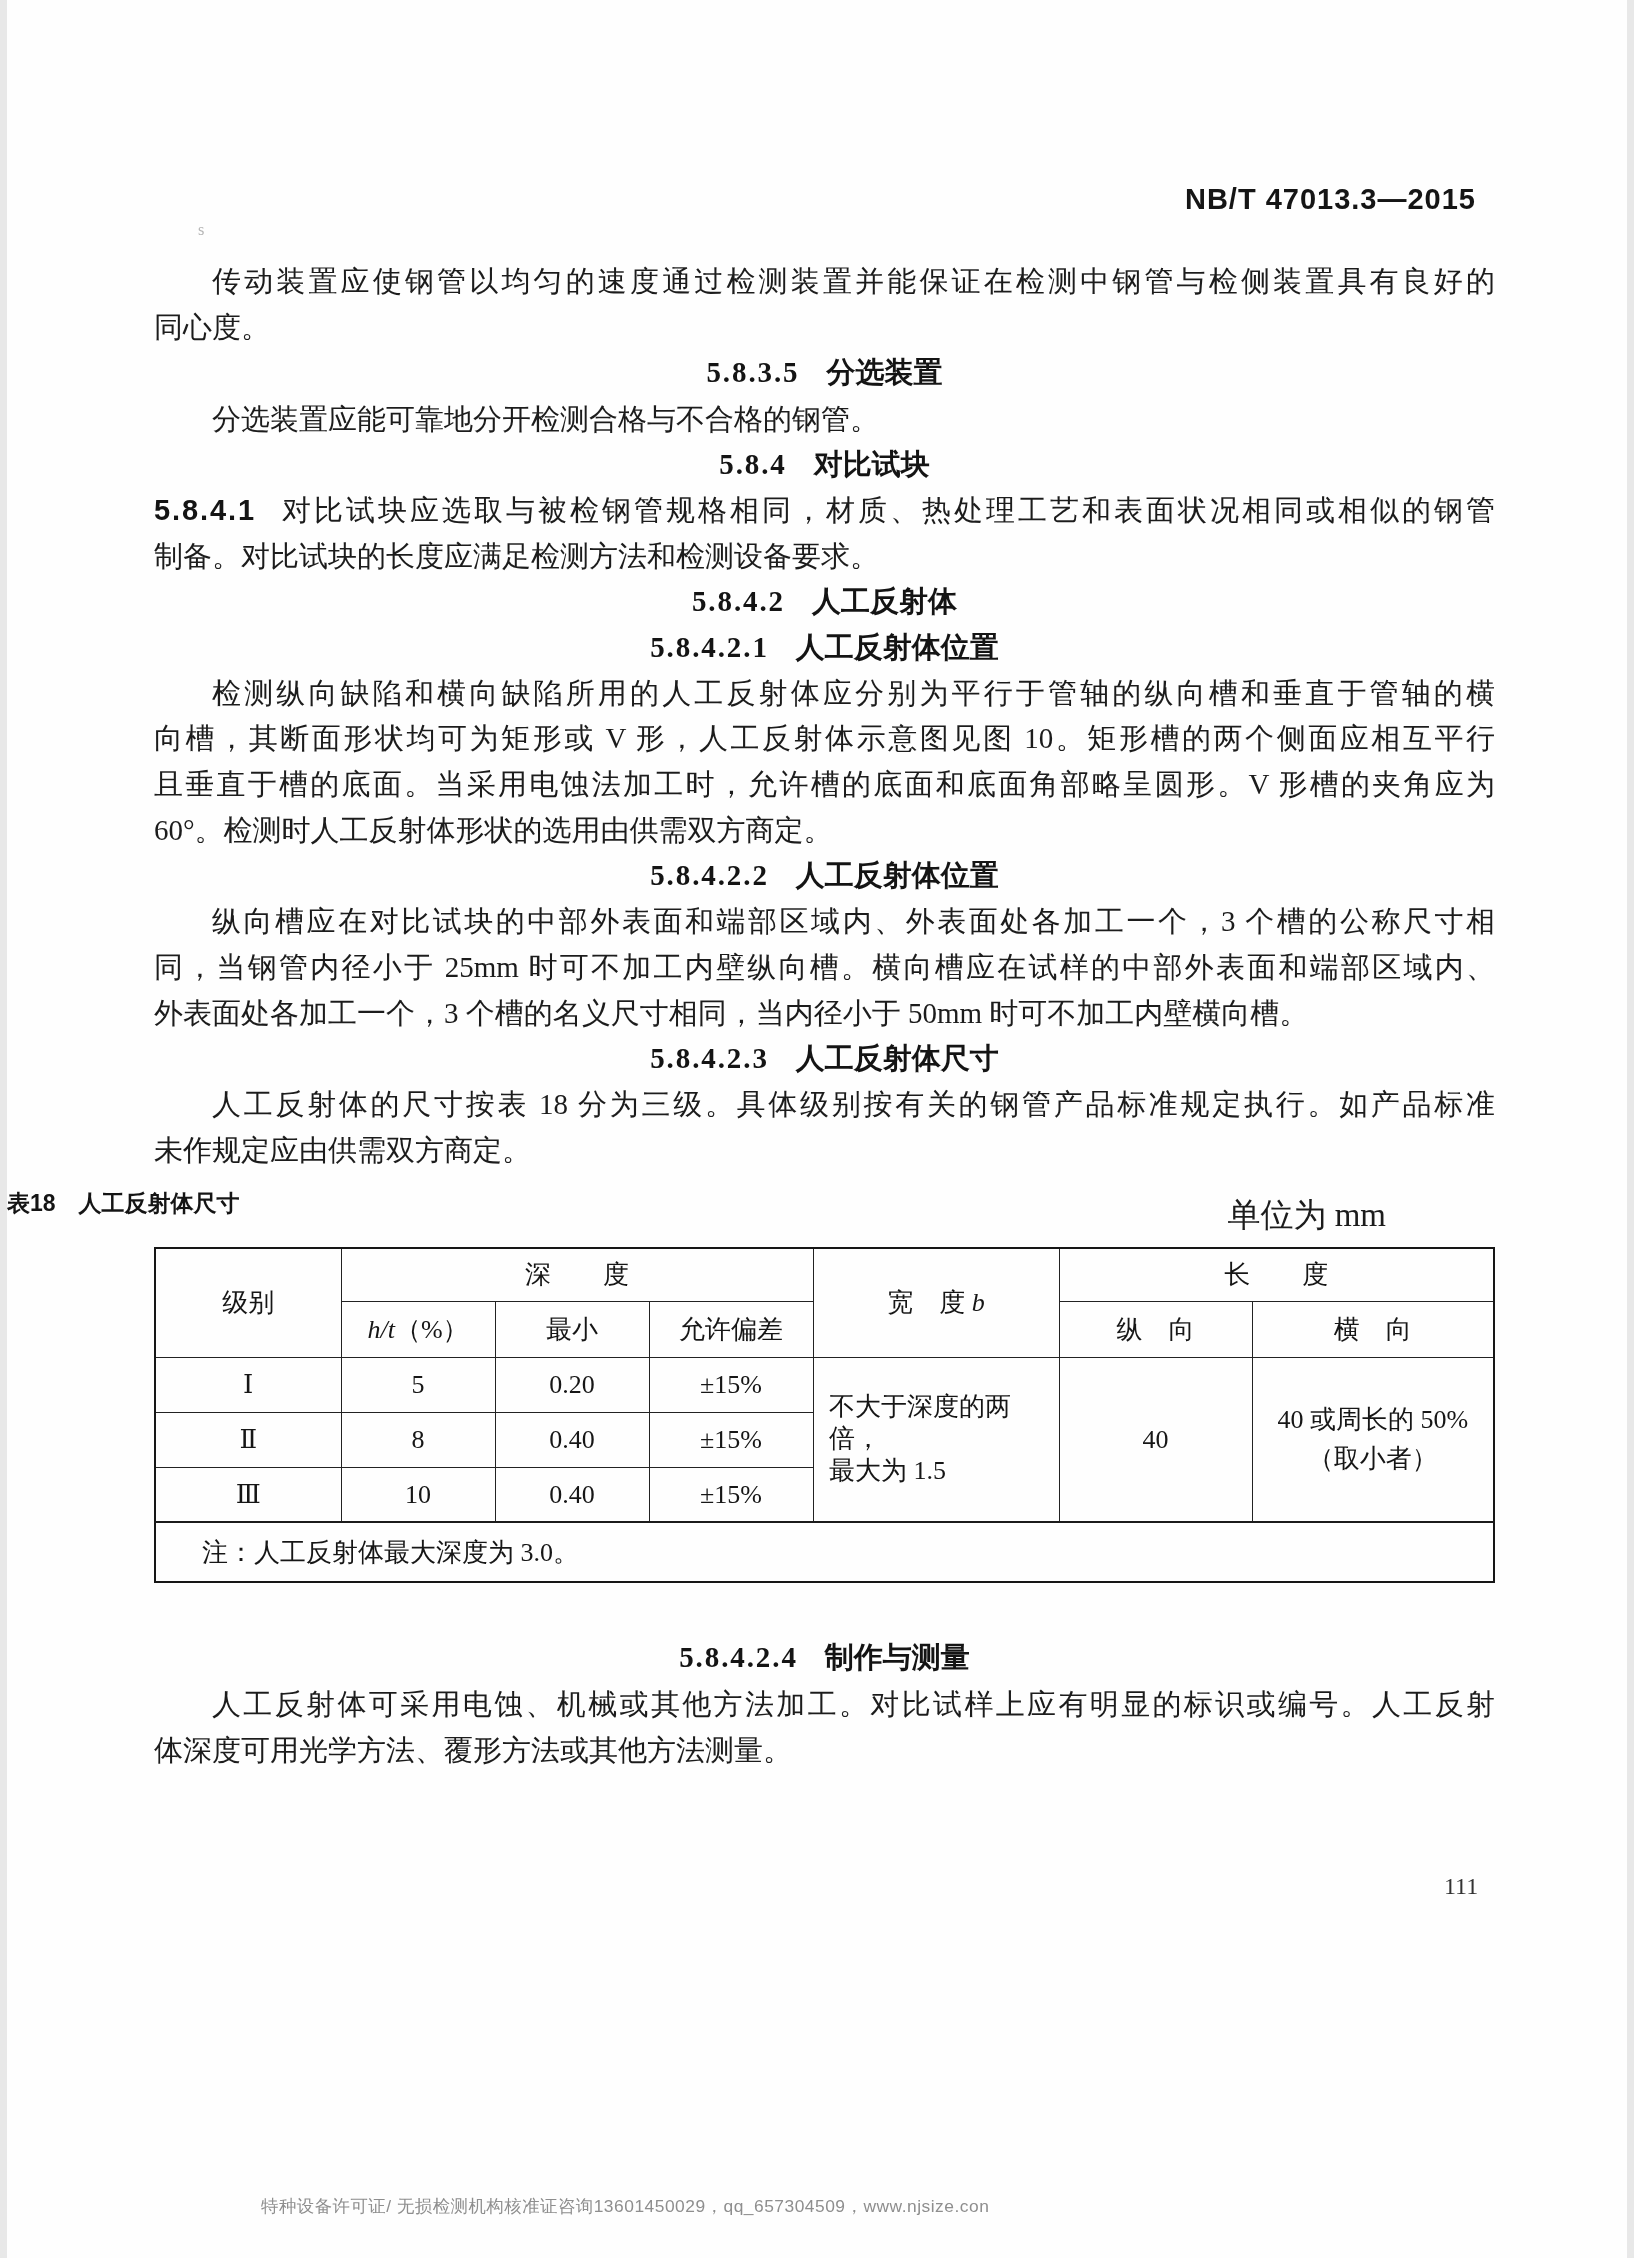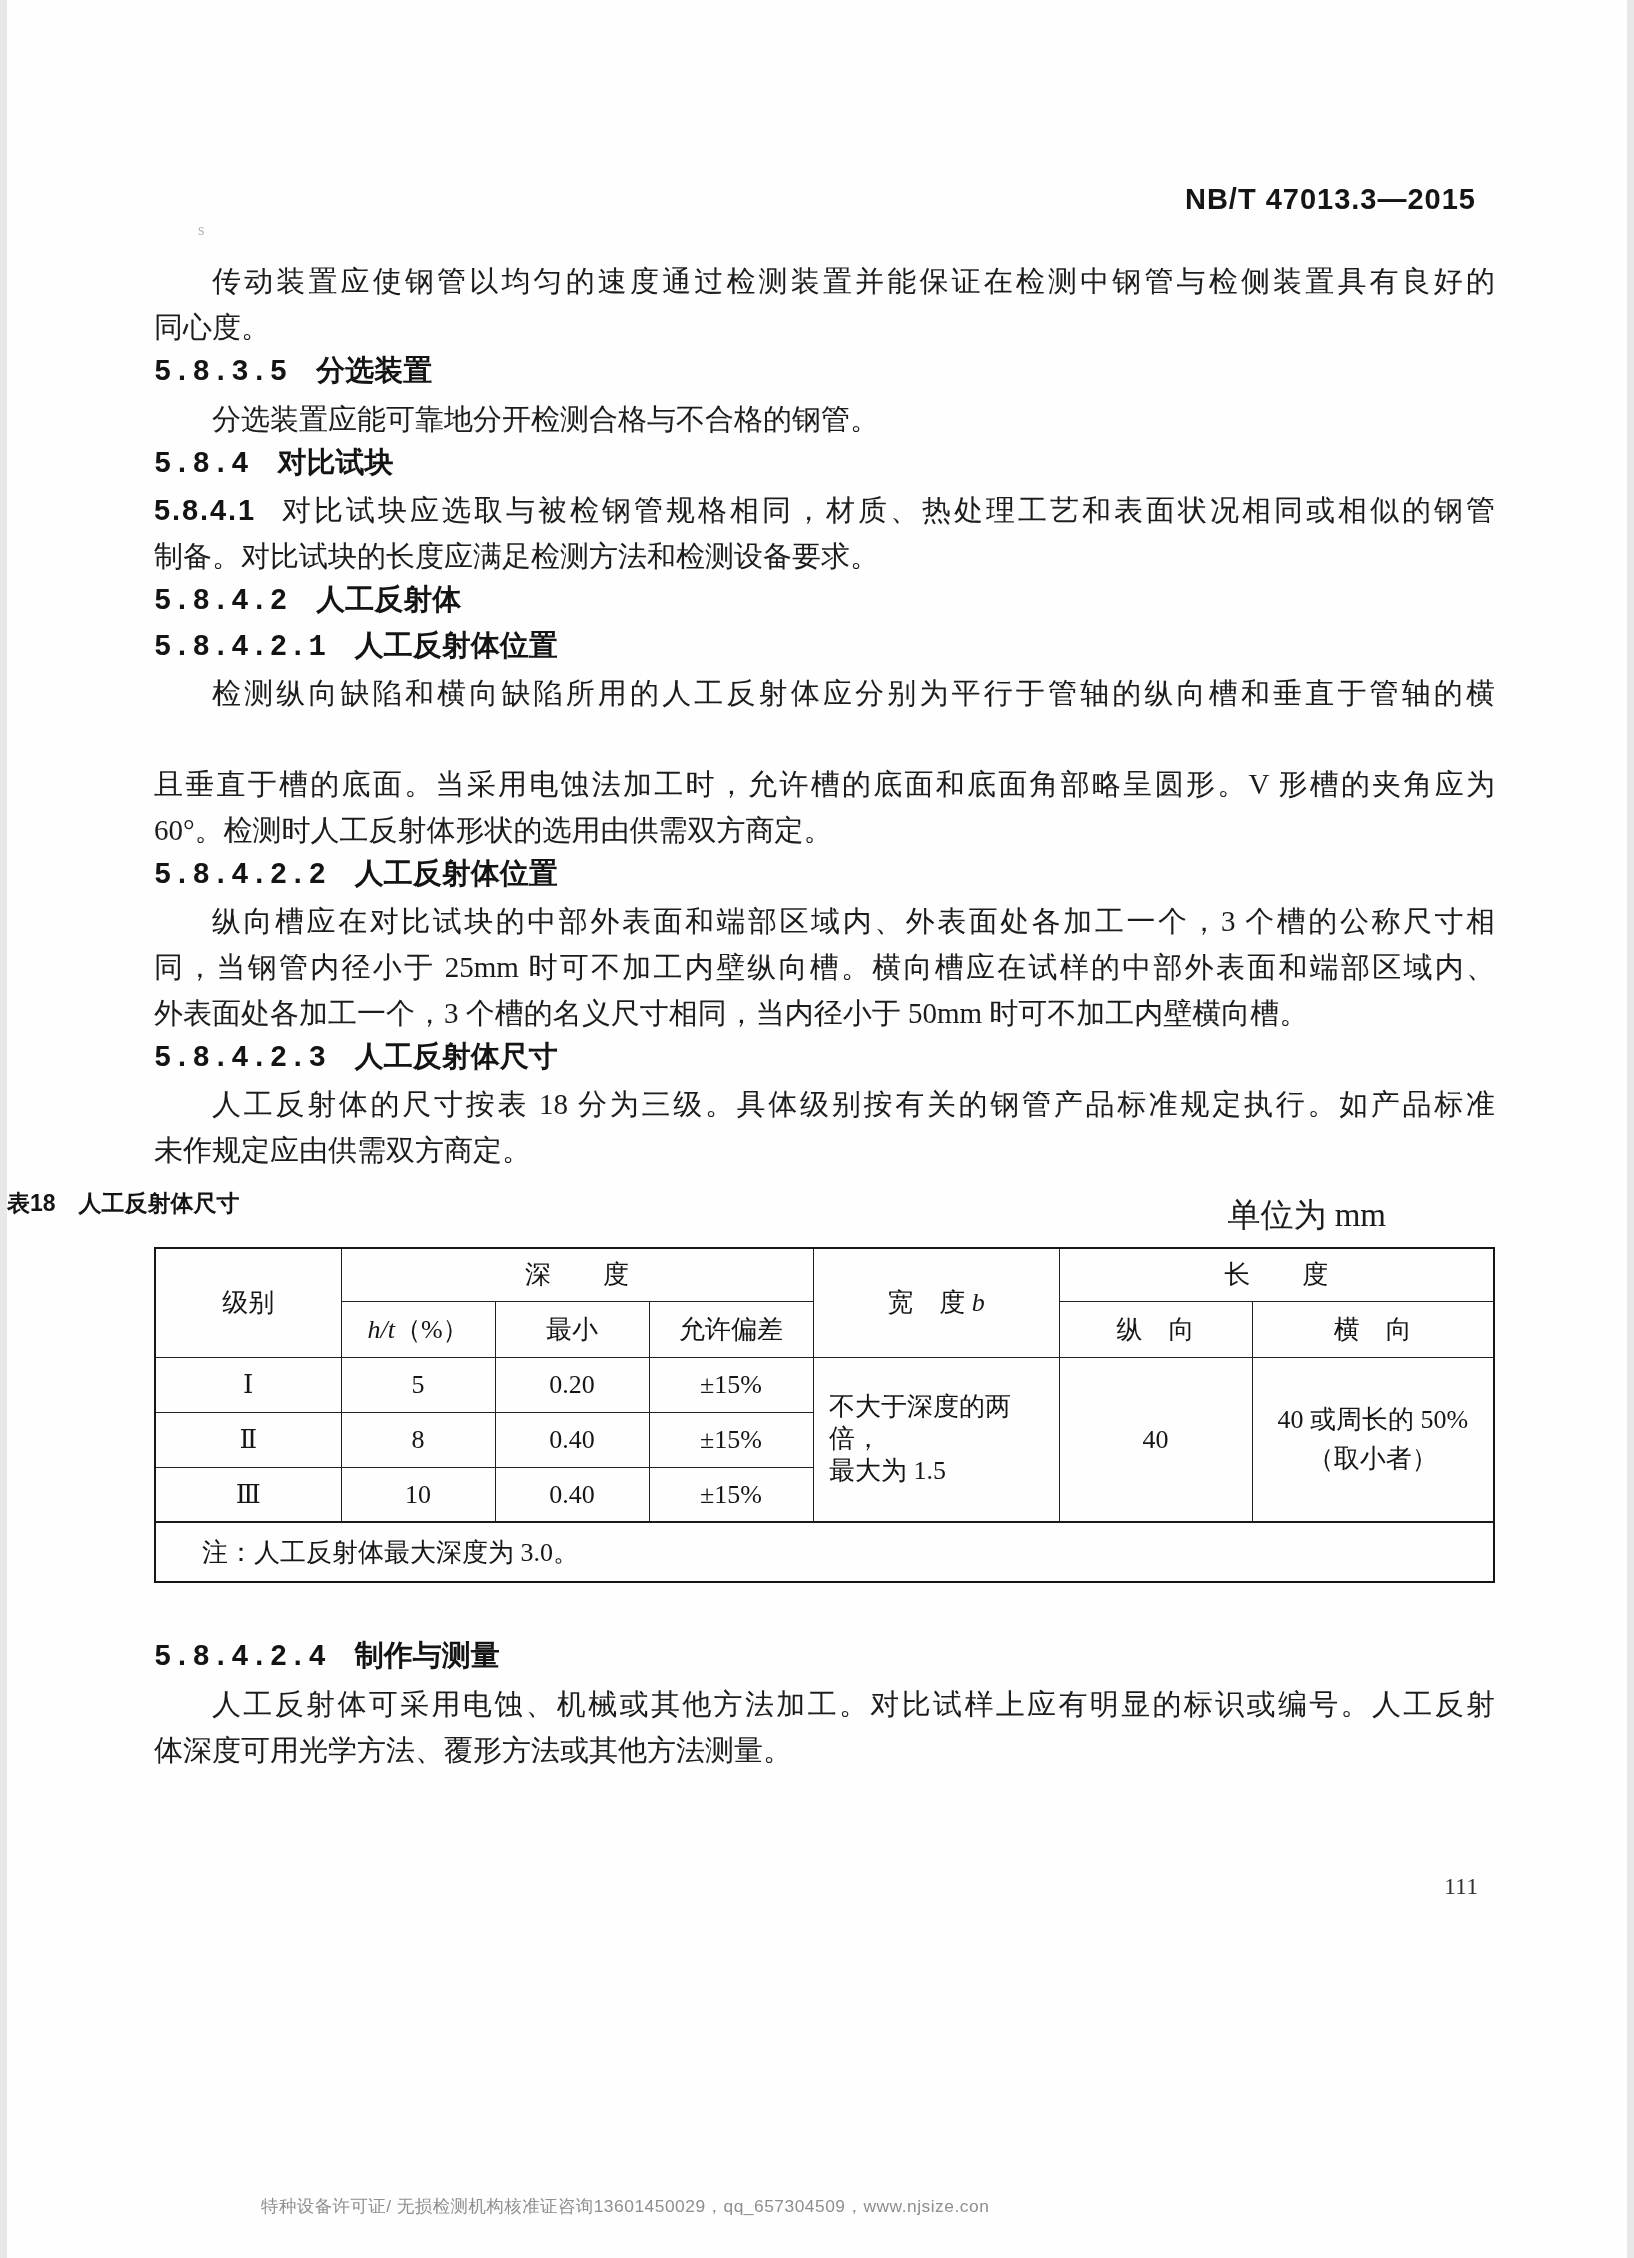--- a/index.html
+++ b/index.html
@@ -18,22 +18,22 @@
     font-weight:bold;font-size:29px;letter-spacing:1px;color:#151515;
   }
   .artifact{position:absolute;top:220px;left:191px;font-size:16.4px;color:#b5b5b5;}
   .line{
     position:absolute;left:147px;width:1341px;
     font-size:29px;line-height:41px;color:#1c1c1c;
   }
   .jfull{text-align:justify;text-align-last:justify;}
   .ind{text-indent:2em;}
   .heading{
-    font-family:Liberation Mono, monospace;
-    font-weight:bold;font-size:29px;color:#141414;
+    font-family:Liberation Serif, serif;
+    font-weight:bold;font-size:29px;color:#141414;text-align:center;
   }
   .heading .num{letter-spacing:1.9px;margin-right:27px;}
   .hnum{
     font-family:"Liberation Sans","DejaVu Sans",sans-serif;
     font-weight:bold;letter-spacing:1.9px;margin-right:23px;color:#141414;
   }
   .ttitle{
     position:absolute;top:1188px;left:0;width:1635px;text-align:left;
     font-family:"Liberation Sans","DejaVu Sans",sans-serif;
     font-weight:bold;font-size:23px;color:#141414;
@@ -95,20 +95,21 @@
 
   <div class="line heading" style="top:581px">
     <span class="num">5.8.4.2</span><span>人工反射体</span>
   </div>
 
   <div class="line heading" style="top:627px">
     <span class="num">5.8.4.2.1</span><span>人工反射体位置</span>
   </div>
 
   <div class="line jfull ind" style="top:673px">检测纵向缺陷和横向缺陷所用的人工反射体应分别为平行于管轴的纵向槽和垂直于管轴的横</div>
+  <div class="line jfull" style="top:718px">向槽，其断面形状均可为矩形或 V 形，人工反射体示意图见图 10。矩形槽的两个侧面应相互平行</div>
   <div class="line jfull" style="top:764px">且垂直于槽的底面。当采用电蚀法加工时，允许槽的底面和底面角部略呈圆形。V 形槽的夹角应为</div>
   <div class="line" style="top:810px">60°。检测时人工反射体形状的选用由供需双方商定。</div>
 
   <div class="line heading" style="top:855px">
     <span class="num">5.8.4.2.2</span><span>人工反射体位置</span>
   </div>
 
   <div class="line jfull ind" style="top:901px">纵向槽应在对比试块的中部外表面和端部区域内、外表面处各加工一个，3 个槽的公称尺寸相</div>
   <div class="line jfull" style="top:947px">同，当钢管内径小于 25mm 时可不加工内壁纵向槽。横向槽应在试样的中部外表面和端部区域内、</div>
   <div class="line" style="top:993px">外表面处各加工一个，3 个槽的名义尺寸相同，当内径小于 50mm 时可不加工内壁横向槽。</div>

